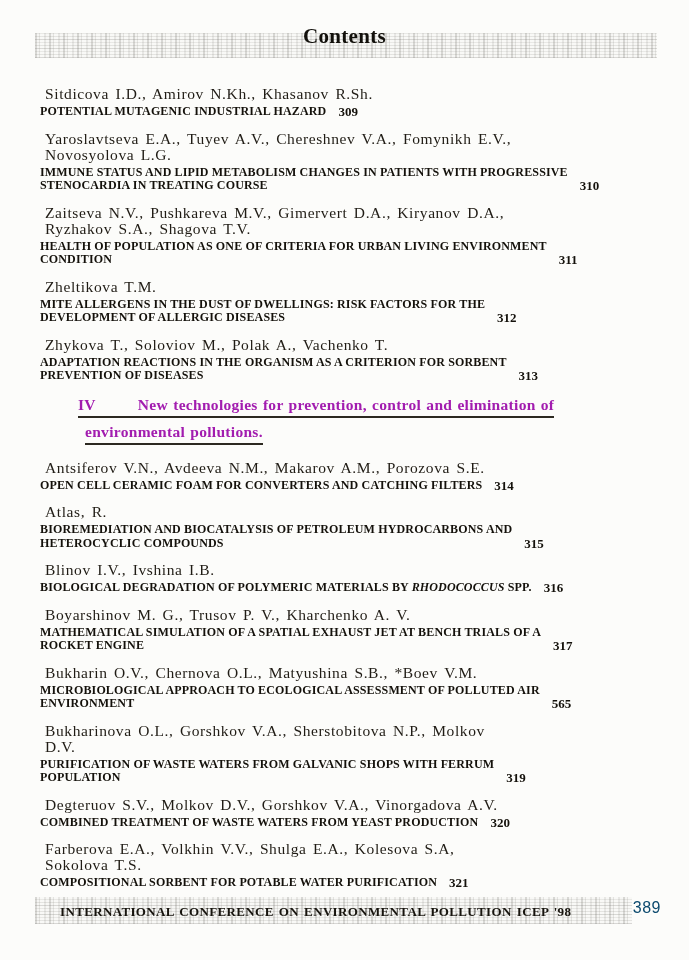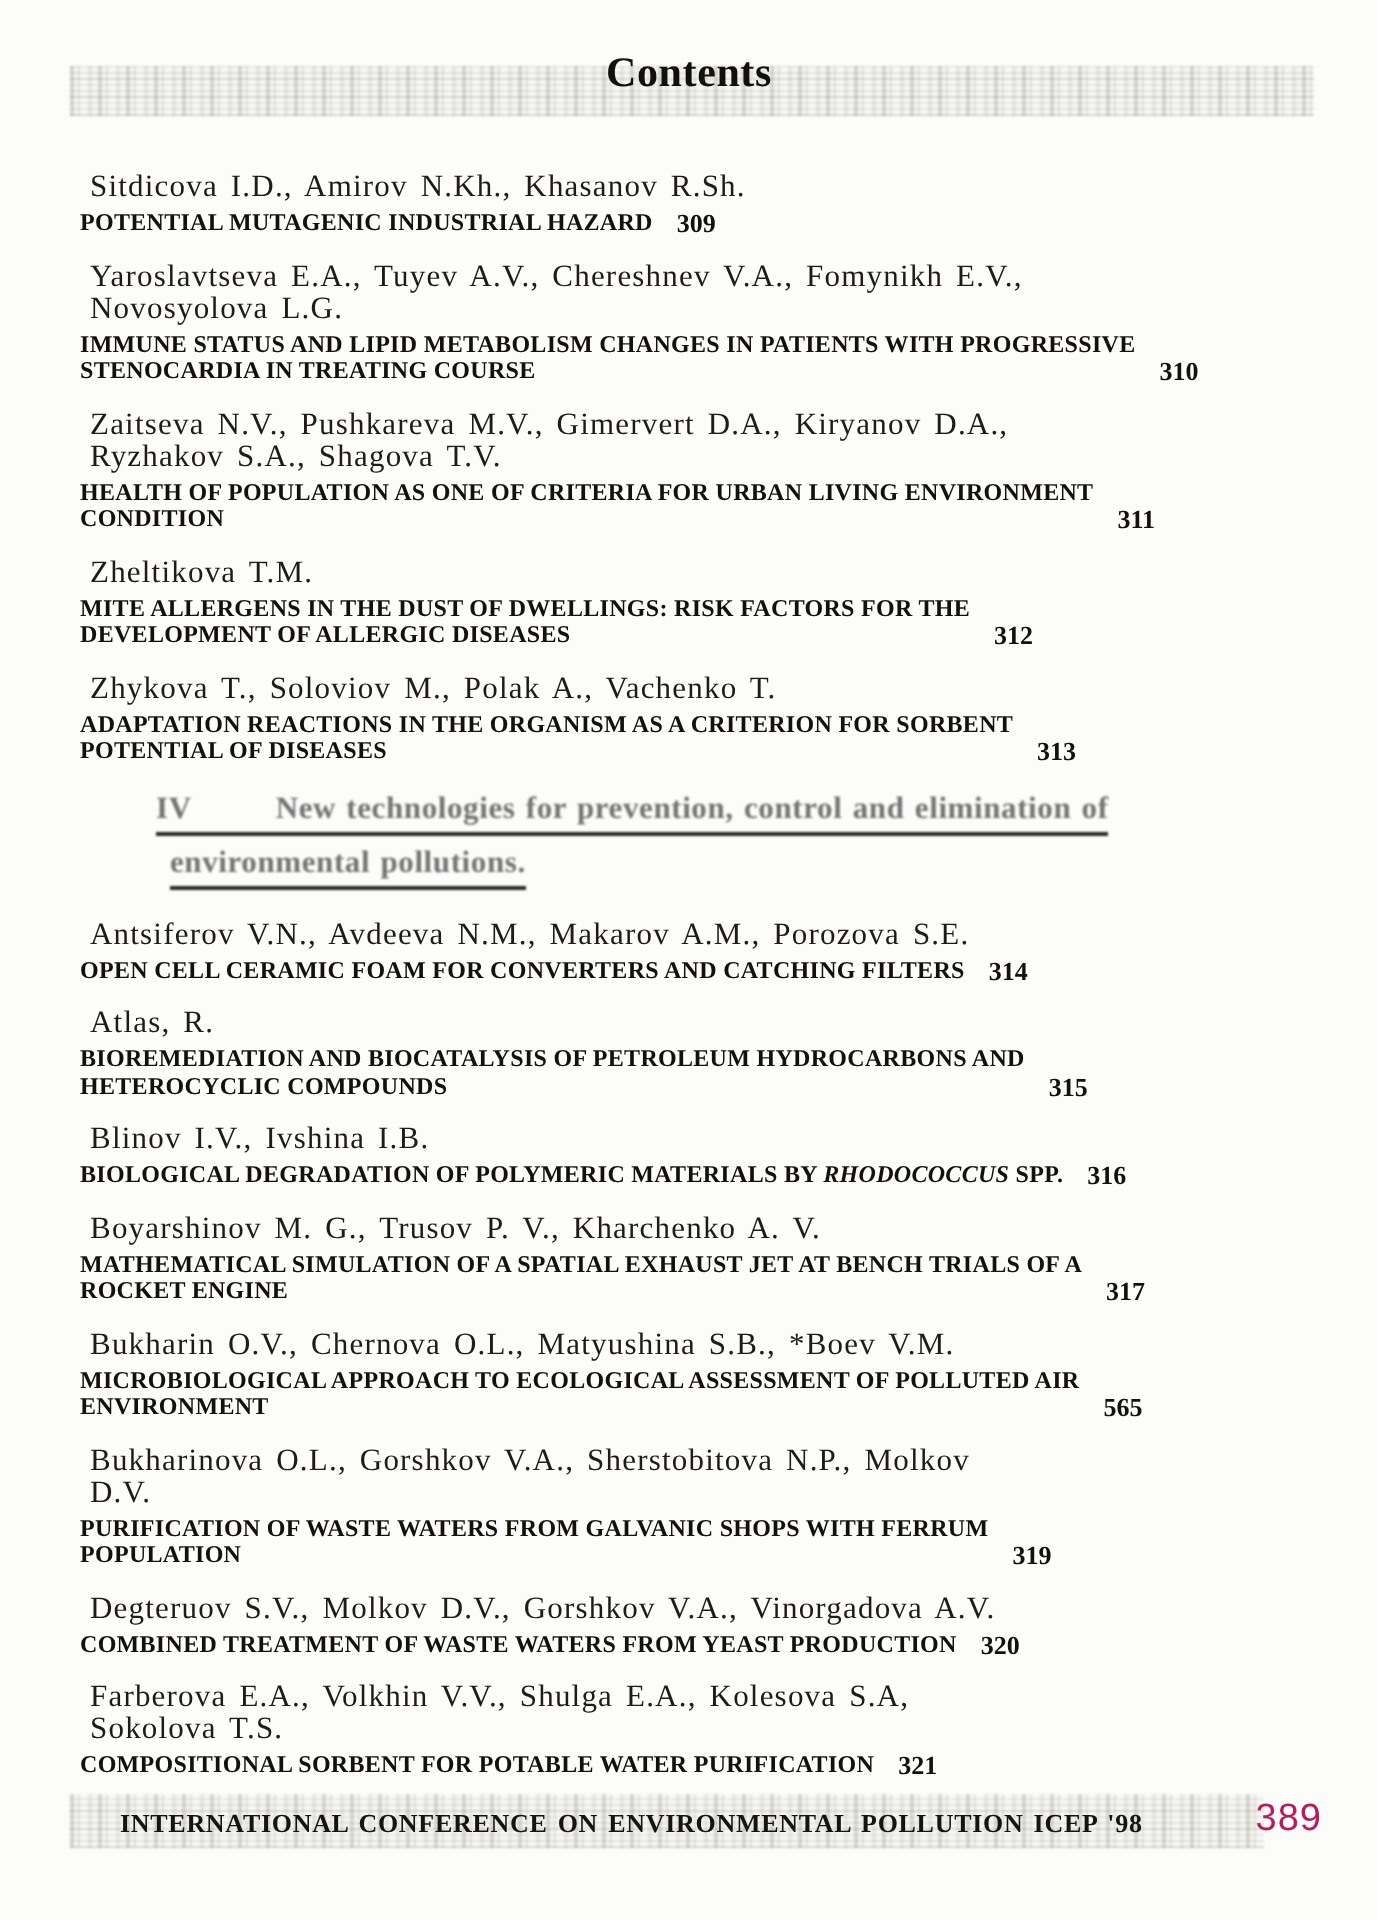--- a/index.html
+++ b/index.html
@@ -54,39 +54,39 @@
   .pagenum {
     font-weight: bold; font-size: 13px; line-height: 13.5px;
     margin-left: 12px; color: #14110b;
   }
 
   
   .section-heading {
     margin: 7px 0 15px 50px;
     font-weight: bold; font-size: 15.5px; line-height: 20px;
     letter-spacing: .3px; word-spacing: 1px;
-    color: #737373;
+    color: #a21caf;
     filter: blur(.5px);
   }
   .section-line { display: table; border-bottom: 2.3px solid #2c2921; padding-bottom: 1px; margin-bottom: 4px; }
   .section-numeral { display: inline-block; margin-right: 42px; }
   .section-line2 { margin-left: 7px; }
 
   
   .footer { position: absolute; left: 0; right: 0; bottom: 0; height: 65px; }
   .footer .band { position: absolute; top: 2px; left: 35px; width: 597px; height: 27px; }
   .footer-conference {
     position: absolute; top: 9px; left: 60px;
     font-weight: bold; font-size: 13px; letter-spacing: .35px; word-spacing: 1.5px;
     color: #17140e; z-index: 1; white-space: nowrap;
   }
   .footer-page {
     position: absolute; top: 4px; right: 28px;
     font-family: "Liberation Sans", "DejaVu Sans", sans-serif;
-    font-size: 19px; letter-spacing: .5px; color: #be185d; z-index: 1;
+    font-size: 16px; letter-spacing: .5px; color: #0c4a6e; z-index: 1;
   }
 </style>
 </head>
 <body>
 
 <div class="page">
 
   <div class="header">
     <div class="band scan-band"></div>
     <div class="contents-title">Contents</div>
@@ -144,21 +144,21 @@
             <div class="pagenum">312</div>
           </div>
         </div>
         <div class="entry">
           <div class="authors">
             <div class="author-line">Zhykova T., Soloviov M., Polak A., Vachenko T.</div>
           </div>
           <div class="title-row">
             <div class="title">
               <div class="title-line"><span>ADAPTATION REACTIONS IN THE ORGANISM AS A CRITERION FOR SORBENT</span></div>
-              <div class="title-line"><span>POTENTIAL OF DISEASES</span></div>
+              <div class="title-line"><span>PREVENTION OF DISEASES</span></div>
             </div>
             <div class="pagenum">313</div>
           </div>
         </div>
       </div>
 
     <div class="section-heading">
       <div class="section-line">
         <span class="section-numeral">IV</span>
           <span>New technologies for prevention, control and elimination of</span>

